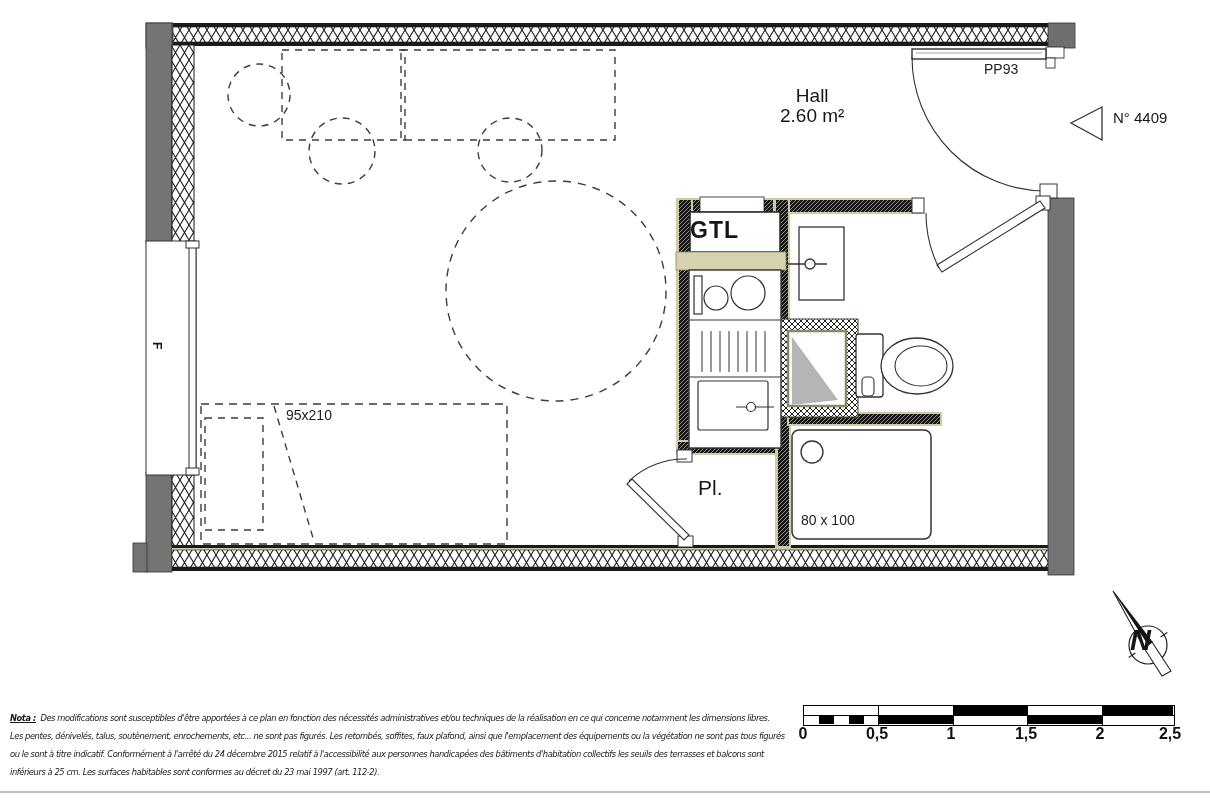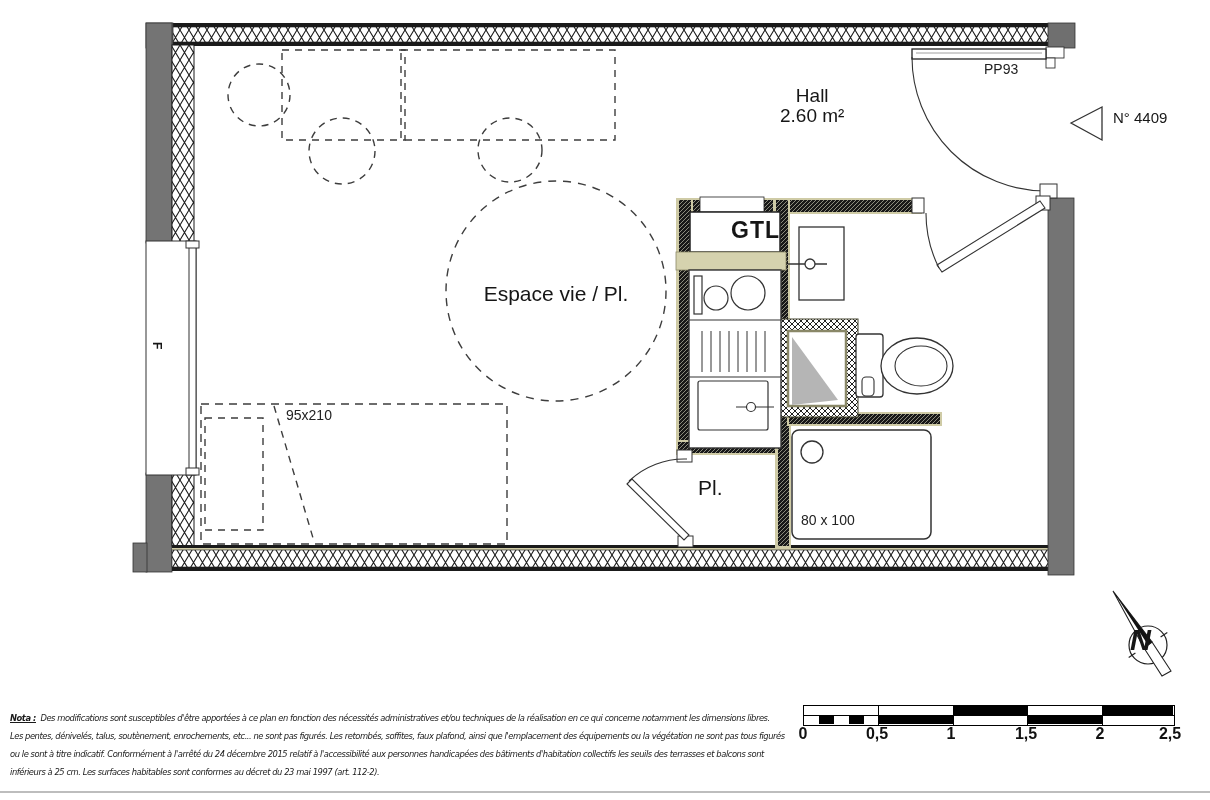--- a/index.html
+++ b/index.html
@@ -3,21 +3,21 @@
 <meta charset="utf-8">
 <style>
   html,body{margin:0;padding:0;background:#fff;}
   #stage{position:relative;width:1210px;height:800px;background:#fff;overflow:hidden;
          font-family:"Liberation Sans",sans-serif;}
   #plan-svg{position:absolute;left:0;top:0;z-index:1;}
   .lbl{position:absolute;z-index:3;color:#161616;white-space:nowrap;
        font-family:"Liberation Sans",sans-serif;}
   .lbl-hall{left:780px;top:86px;font-size:19px;line-height:20px;text-align:center;}
   .lbl-living{left:446px;top:281px;width:220px;text-align:center;font-size:21px;line-height:25px;}
-  .lbl-gtl{left:690px;top:217px;width:90px;text-align:right;font-size:23px;font-weight:600;letter-spacing:1px;}
+  .lbl-gtl{left:690px;top:217px;width:90px;text-align:left;font-size:23px;font-weight:600;letter-spacing:1px;}
   .lbl-pl{left:698px;top:476px;font-size:21px;text-align:center;}
   .lbl-bath{left:950px;top:446px;font-size:20px;line-height:27px;}
   .lbl-small{font-size:14px;color:#222;}
   .lbl-beddim{left:286px;top:407px;}
   .lbl-showerdim{left:801px;top:512px;}
   .lbl-pp93{left:984px;top:61px;}
   .lbl-unit{left:1107px;top:109px;font-size:15px;margin-left:6px;}
   .lbl-f{left:150px;top:342px;font-size:12px;font-weight:700;writing-mode:vertical-rl;}
   .lbl-north{left:1130px;top:624px;font-size:29px;font-weight:800;font-style:italic;z-index:4;}
   
@@ -203,21 +203,20 @@
     <polygon points="1113,591 1152,642 1148,645" fill="#111111"></polygon>
   </g>
 </svg>
 
 <div class="lbl lbl-hall">
   <div>Hall</div>
   <div>2.60 m²</div>
 </div>
 
 <div class="lbl lbl-living">
-  <div>Espace vie / Pl.</div>
 </div>
 
 <div class="lbl lbl-gtl">GTL</div>
 
 <div class="lbl lbl-pl">Pl.</div>
 
 
 <div class="lbl lbl-small lbl-beddim">95x210</div>
 <div class="lbl lbl-small lbl-showerdim">80 x 100</div>
 <div class="lbl lbl-small lbl-pp93">PP93</div>

